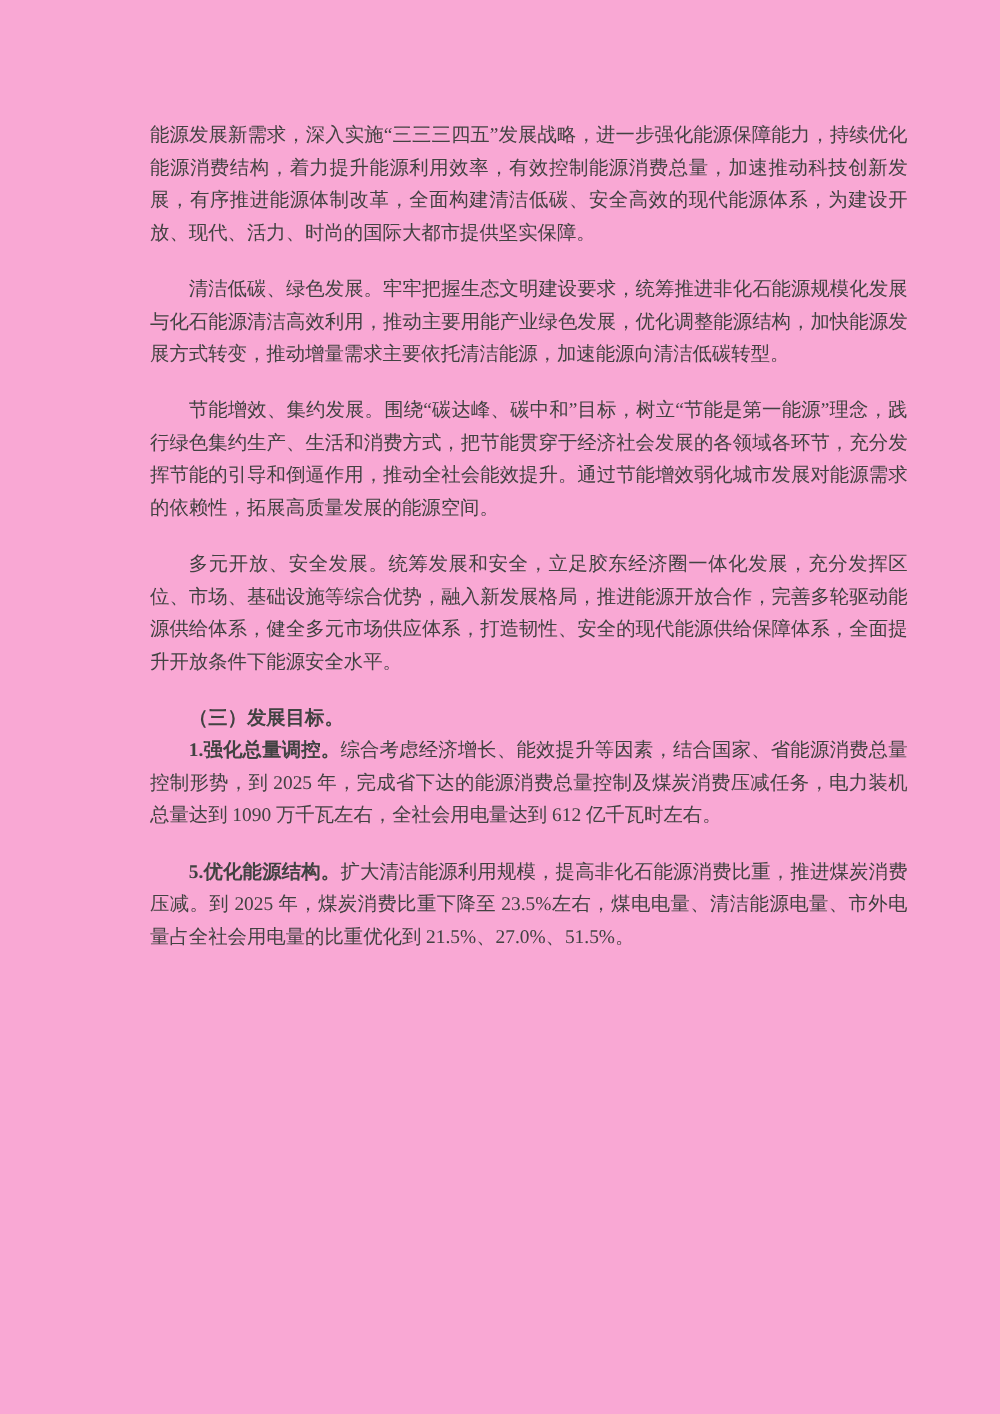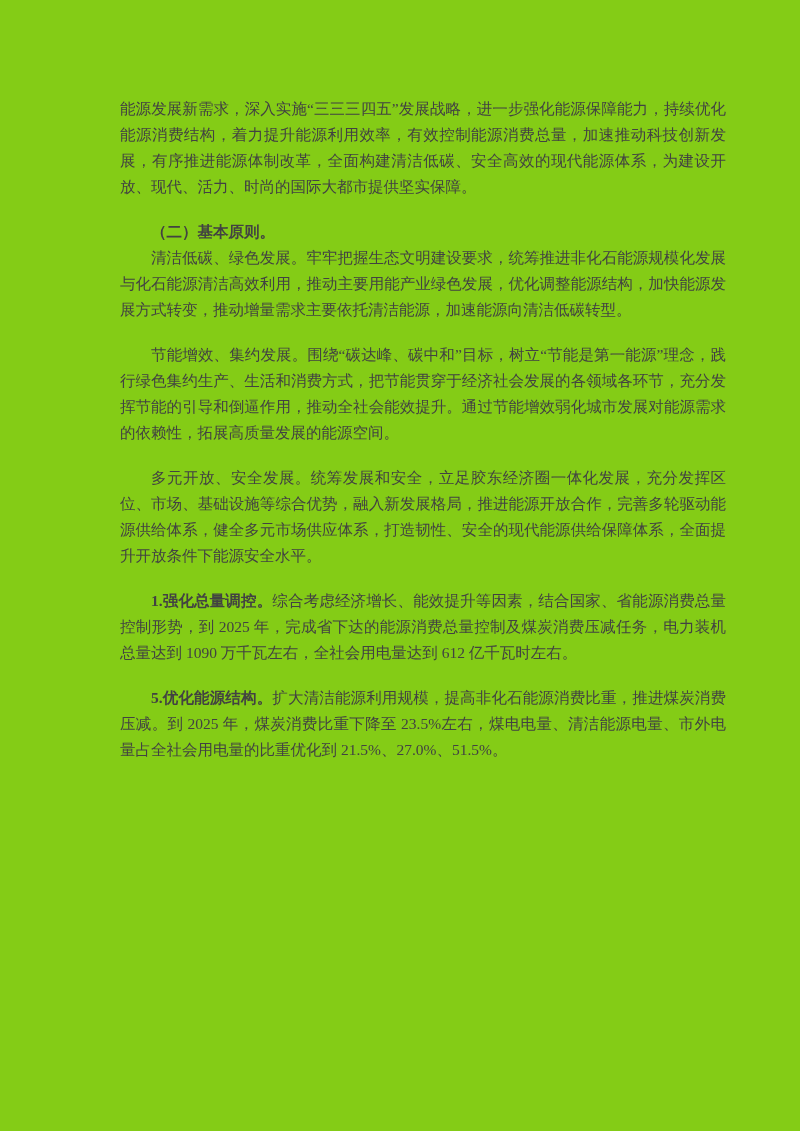--- a/index.html
+++ b/index.html
@@ -5,21 +5,21 @@
   html, body {
     margin: 0;
     padding: 0;
     background: #ffffff;
   }
   .page {
     position: relative;
     width: 800px;
     height: 1131px;
     margin: 0 auto;
-    background: #84cc16;
+    background: #f9a8d4;
     box-sizing: border-box;
     padding: 96px 74px 0 120px;
     overflow: hidden;
     font-family: "Liberation Serif", "DejaVu Serif", serif;
     font-size: 15.5px;
     line-height: 26px;
     color: #424242;
     text-align: justify;
   }
   .page p {
@@ -38,27 +38,27 @@
     margin-top: 20px;
   }
 </style>
 </head>
 <body>
 
 <div class="page">
 
   <p class="no-indent">能源发展新需求，深入实施“三三三四五”发展战略，进一步强化能源保障能力，持续优化能源消费结构，着力提升能源利用效率，有效控制能源消费总量，加速推动科技创新发展，有序推进能源体制改革，全面构建清洁低碳、安全高效的现代能源体系，为建设开放、现代、活力、时尚的国际大都市提供坚实保障。</p>
 
-  <p class="heading">（二）基本原则。</p>
 
   <p>清洁低碳、绿色发展。牢牢把握生态文明建设要求，统筹推进非化石能源规模化发展与化石能源清洁高效利用，推动主要用能产业绿色发展，优化调整能源结构，加快能源发展方式转变，推动增量需求主要依托清洁能源，加速能源向清洁低碳转型。</p>
 
   <p>节能增效、集约发展。围绕“碳达峰、碳中和”目标，树立“节能是第一能源”理念，践行绿色集约生产、生活和消费方式，把节能贯穿于经济社会发展的各领域各环节，充分发挥节能的引导和倒逼作用，推动全社会能效提升。通过节能增效弱化城市发展对能源需求的依赖性，拓展高质量发展的能源空间。</p>
 
   <p>多元开放、安全发展。统筹发展和安全，立足胶东经济圈一体化发展，充分发挥区位、市场、基础设施等综合优势，融入新发展格局，推进能源开放合作，完善多轮驱动能源供给体系，健全多元市场供应体系，打造韧性、安全的现代能源供给保障体系，全面提升开放条件下能源安全水平。</p>
 
 
+  <p class="heading">（三）发展目标。</p>
 
   <p><span class="lead">1.强化总量调控。</span><span>综合考虑经济增长、能效提升等因素，结合国家、省能源消费总量控制形势，到 2025 年，完成省下达的能源消费总量控制及煤炭消费压减任务，电力装机总量达到 1090 万千瓦左右，全社会用电量达到 612 亿千瓦时左右。</span></p>
 
   <p><span class="lead">5.优化能源结构。</span><span>扩大清洁能源利用规模，提高非化石能源消费比重，推进煤炭消费压减。到 2025 年，煤炭消费比重下降至 23.5%左右，煤电电量、清洁能源电量、市外电量占全社会用电量的比重优化到 21.5%、27.0%、51.5%。</span></p>
 
 </div>
 
 </body></html>

